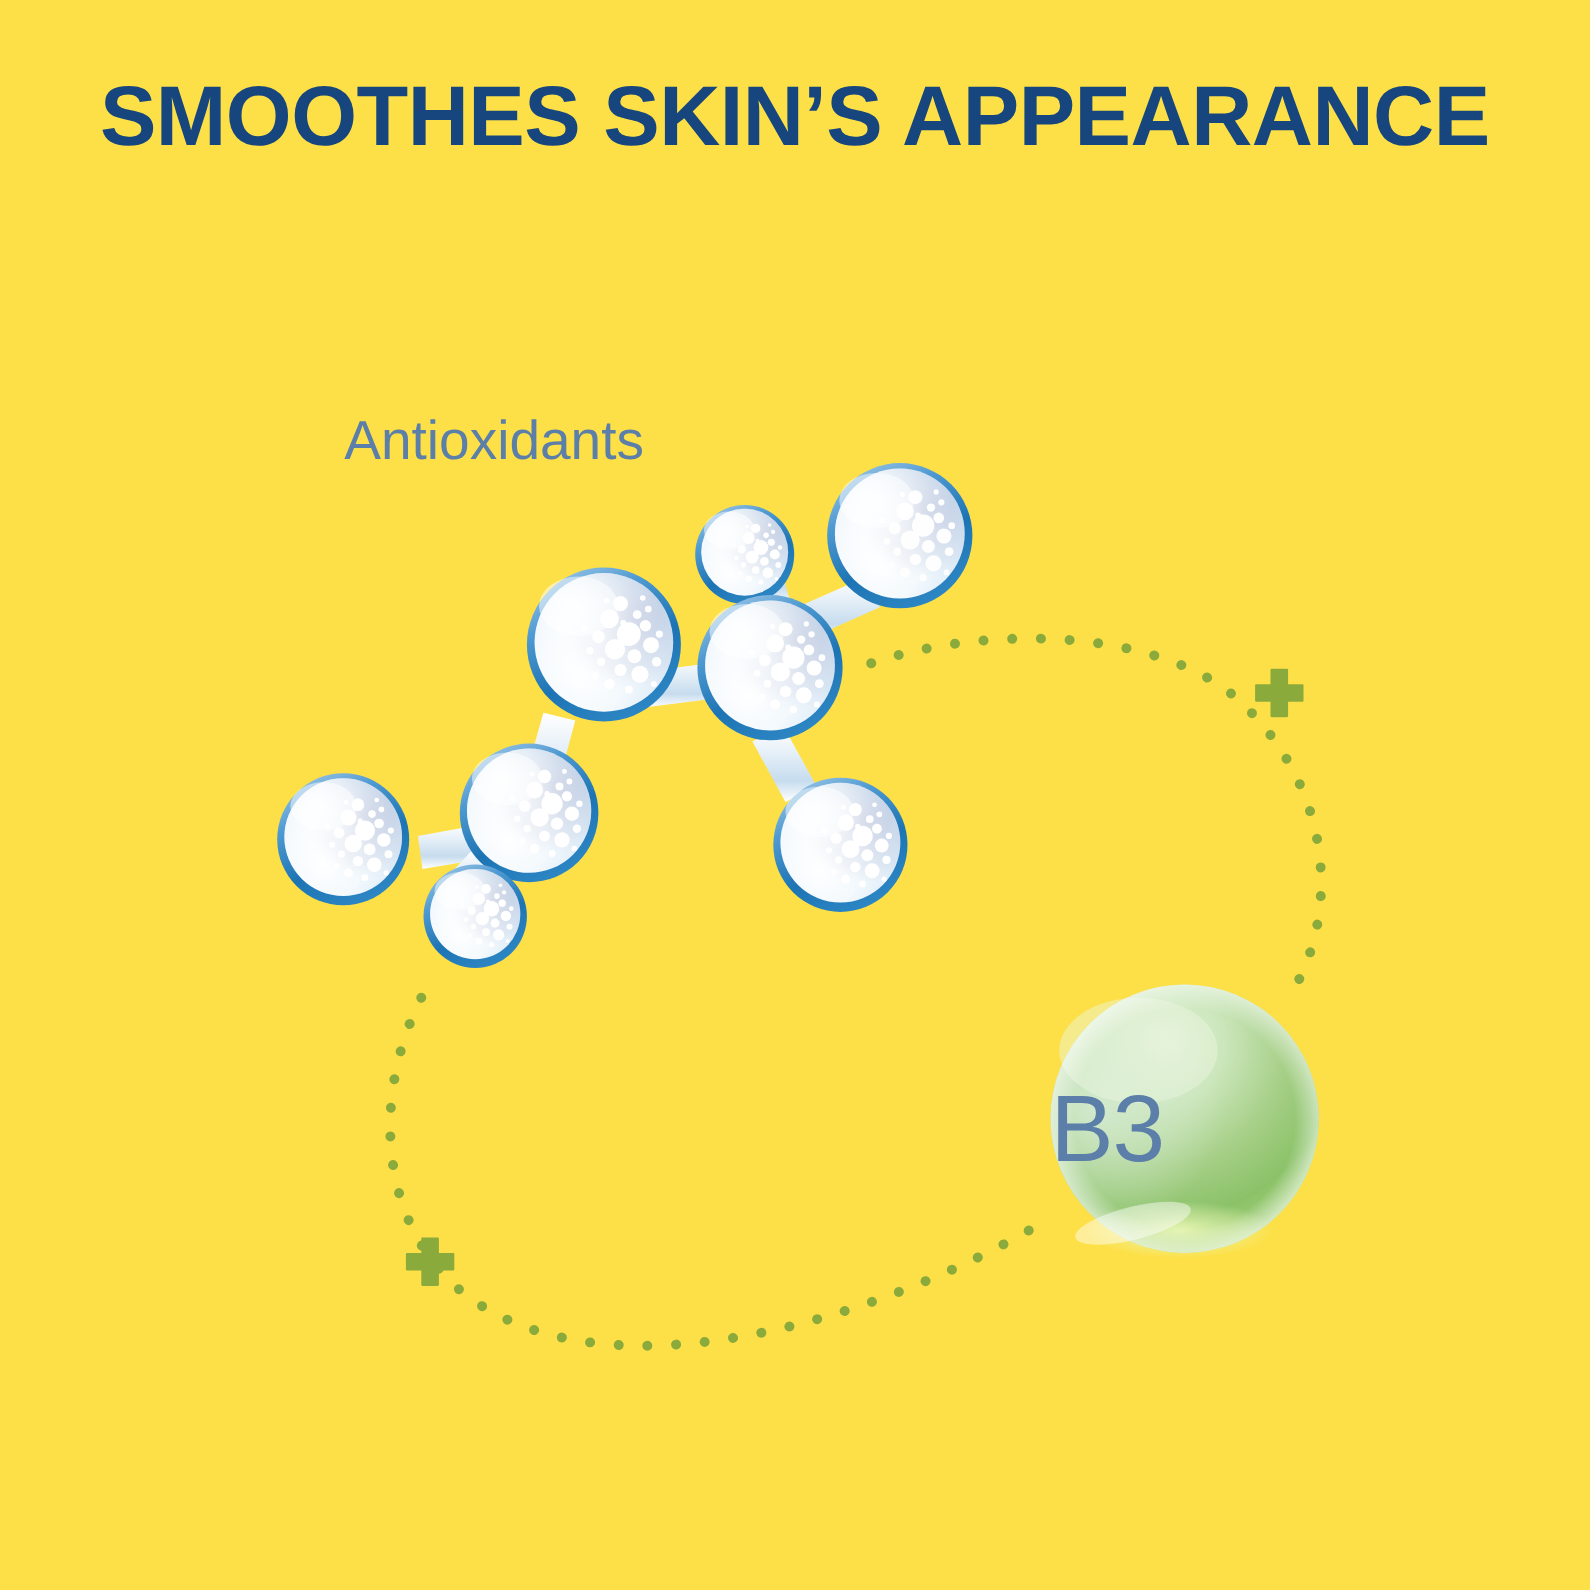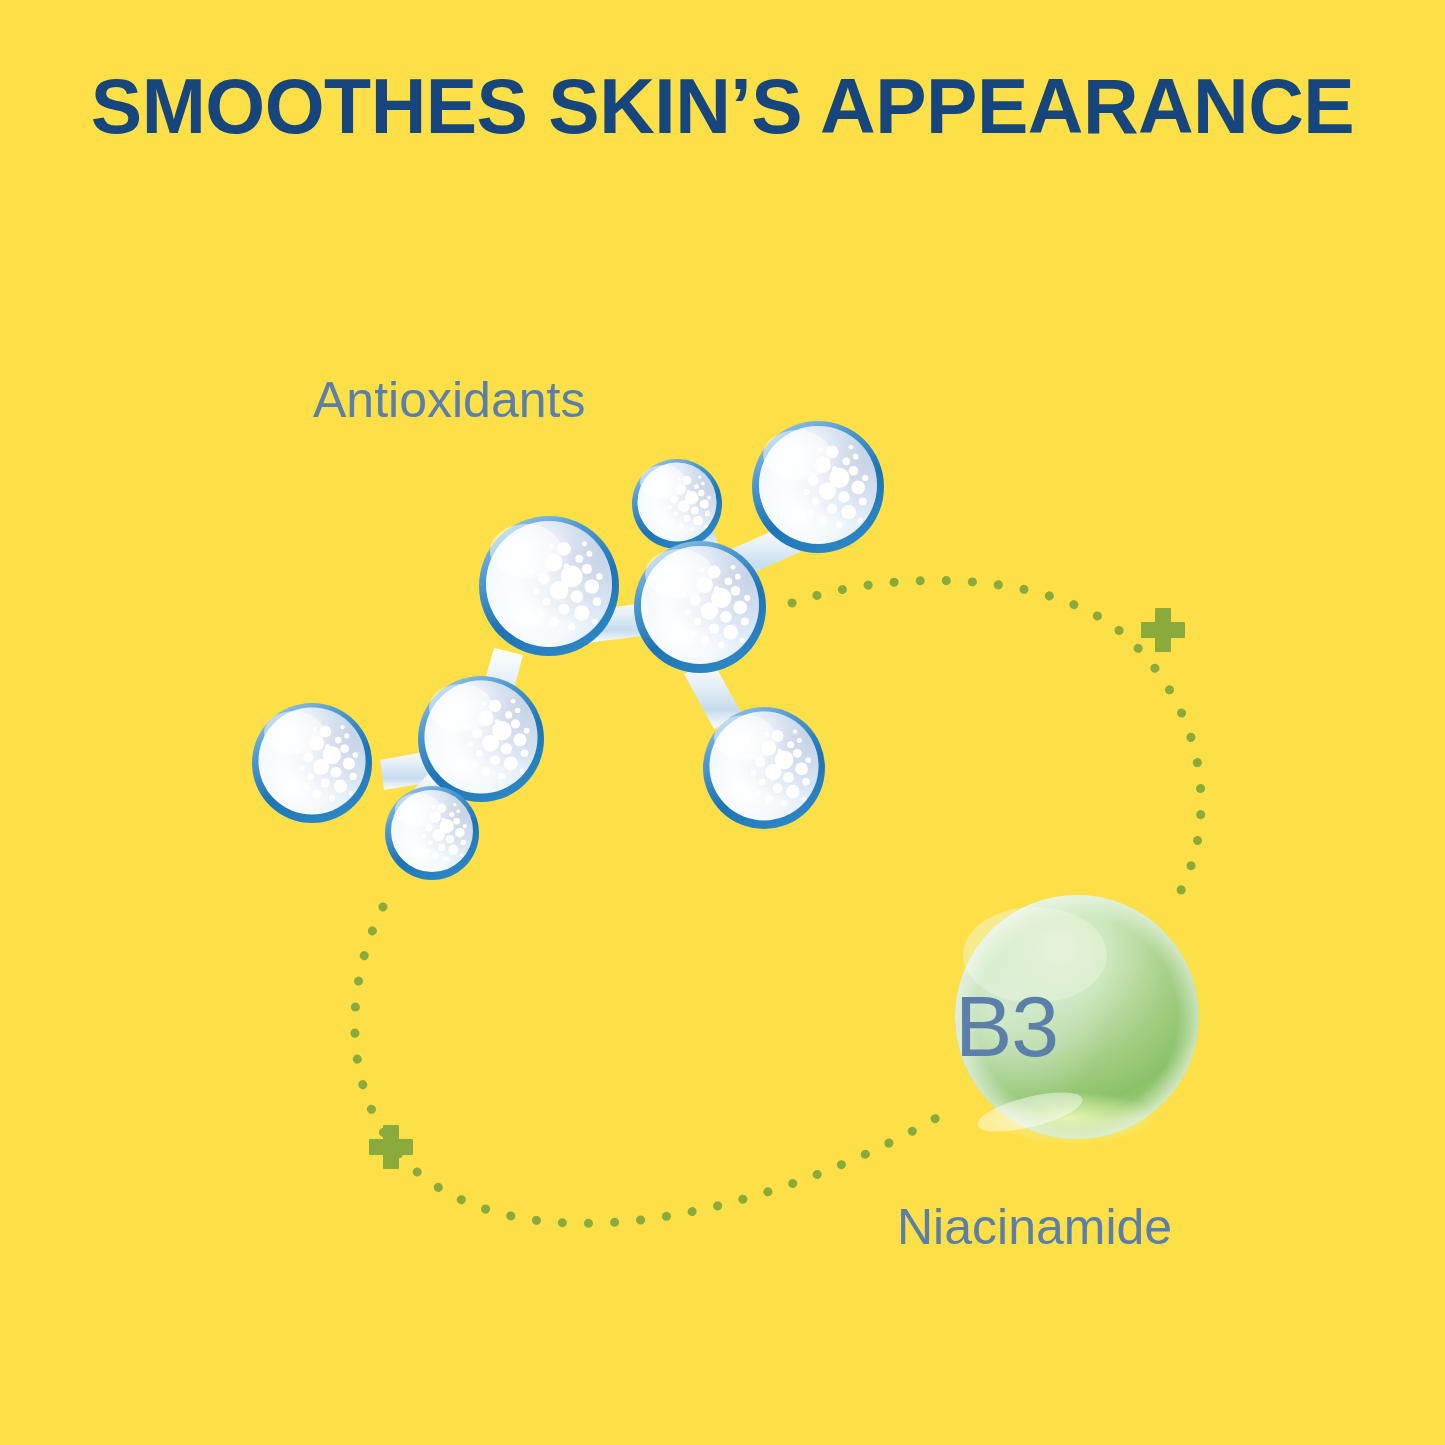--- a/index.html
+++ b/index.html
@@ -304,15 +304,14 @@
       <ellipse cx="1030" cy="1112" rx="54" ry="15" fill="#ffffff" opacity="0.45" transform="rotate(-14 1030 1112)"></ellipse>
       <ellipse cx="1035" cy="955" rx="72" ry="48" fill="#eaf6df" opacity="0.45"></ellipse>
       <circle cx="1077" cy="1017" r="122" fill="url(#greenEdgeFade)"></circle>
     </g>
   </svg>
 
   <div id="b3-text">B3</div>
 
   <div class="ing-label" id="label-antioxidants">Antioxidants</div>
 
-  <div class="ing-label" id="label-niacinamide">Niacinamide</div>
 
 </div>
 
 </body></html>

